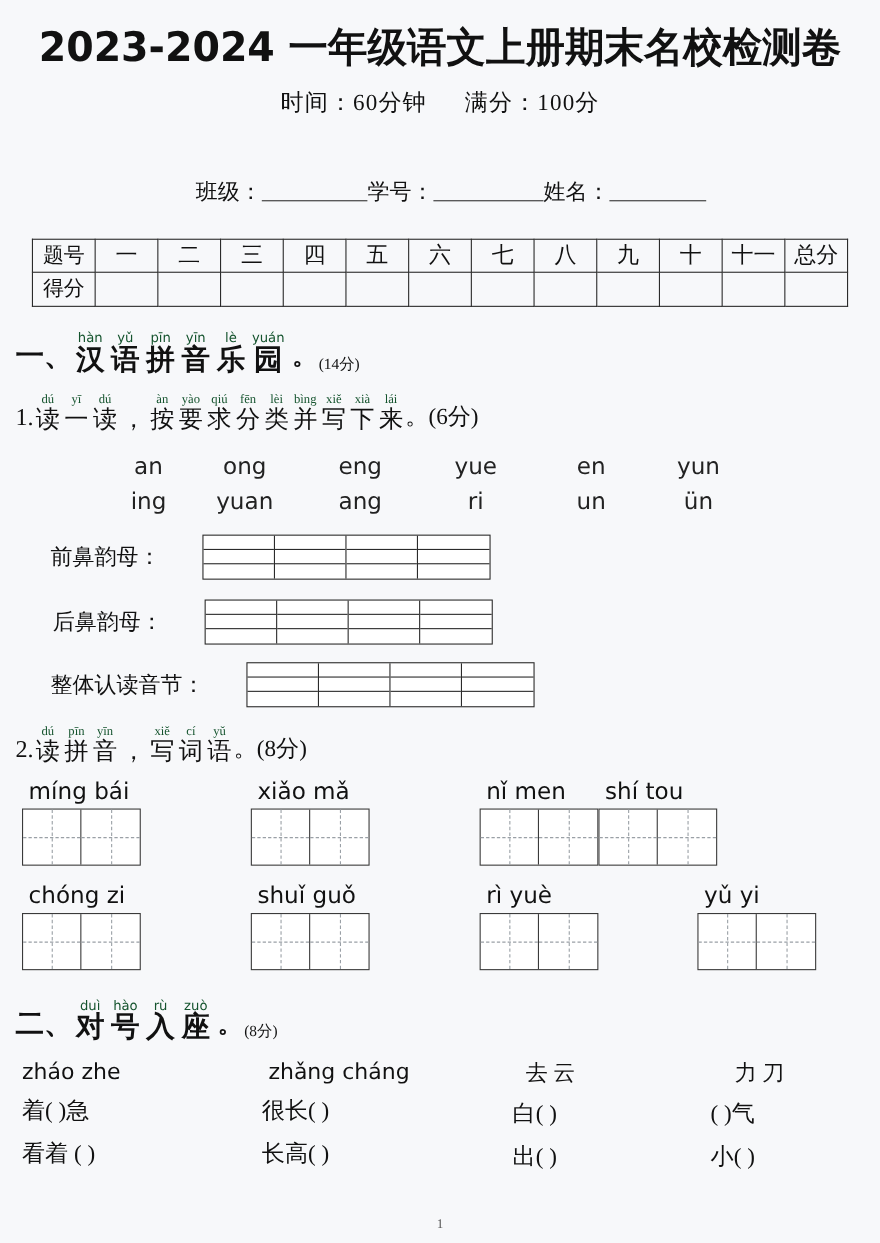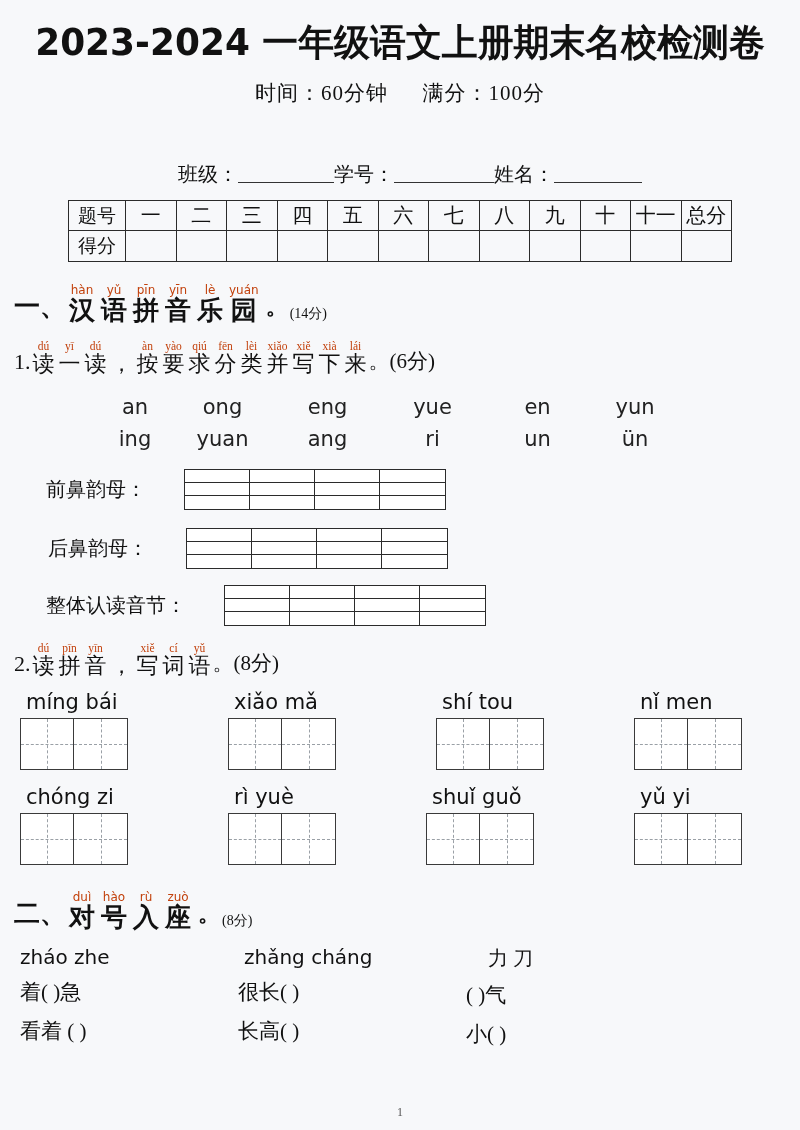--- a/index.html
+++ b/index.html
@@ -51,22 +51,22 @@
     border-bottom:1.5px solid #333;
     height:17px;
   }
   .b1{width:96px;}
   .b2{width:100px;}
   .b3{width:88px;}
 
   
   .score-table{
     border-collapse:collapse;
-    width:664px;
-    margin:12px auto 0 auto;
+    width:742px;
+    margin:29px auto 0 auto;
     table-layout:fixed;
   }
   .score-table td{
     border:1.3px solid #2b2b2b;
     height:29px;
     text-align:center;
     font-size:20px;
     padding:0;
     line-height:29px;
   }
@@ -90,21 +90,21 @@
     flex-direction:column;
     align-items:center;
     justify-content:flex-end;
     margin:0 3px;
   }
   .ruby .rt{
     font-family:"DejaVu Sans","Liberation Sans",sans-serif;
     font-weight:400;
     font-size:12px;
     line-height:12px;
-    color:#c2410c;
+    color:#14532d;
     white-space:nowrap;
   }
   .ruby .rb{
     font-family:"DejaVu Sans","Liberation Sans",sans-serif;
     font-weight:700;
     font-size:26px;
     line-height:28px;
   }
   .sec-head .tail{
     font-family:"Liberation Serif",serif;
@@ -378,21 +378,21 @@
         </span>
         <span class="ruby">
           <span class="rt">fēn</span>
           <span class="rb">分</span>
         </span>
         <span class="ruby">
           <span class="rt">lèi</span>
           <span class="rb">类</span>
         </span>
         <span class="ruby">
-          <span class="rt">xiǎo</span>
+          <span class="rt">bìng</span>
           <span class="rb">并</span>
         </span>
         <span class="ruby">
           <span class="rt">xiě</span>
           <span class="rb">写</span>
         </span>
         <span class="ruby">
           <span class="rt">xià</span>
           <span class="rb">下</span>
         </span>
@@ -542,52 +542,52 @@
           <div class="tz-cell"></div>
         </div>
       </div>
       <div class="tz-item" style="width: 208px;">
         <div class="tz-pin">xiǎo mǎ</div>
         <div class="tz-box">
           <div class="tz-cell"></div>
           <div class="tz-cell"></div>
         </div>
       </div>
+      <div class="tz-item">
+        <div class="tz-pin">nǐ  men</div>
+        <div class="tz-box">
+          <div class="tz-cell"></div>
+          <div class="tz-cell"></div>
+        </div>
+      </div>
       <div class="tz-item" style="width: 198px;">
         <div class="tz-pin">shí tou</div>
-        <div class="tz-box">
-          <div class="tz-cell"></div>
-          <div class="tz-cell"></div>
-        </div>
-      </div>
-      <div class="tz-item">
-        <div class="tz-pin">nǐ  men</div>
         <div class="tz-box">
           <div class="tz-cell"></div>
           <div class="tz-cell"></div>
         </div>
       </div>
     </div>
   <div class="tz-row" style="margin-top:15px;" id="tz2">
       <div class="tz-item" style="width: 208px;">
         <div class="tz-pin">chóng zi</div>
         <div class="tz-box">
           <div class="tz-cell"></div>
           <div class="tz-cell"></div>
         </div>
       </div>
+      <div class="tz-item" style="width: 208px;">
+        <div class="tz-pin">shuǐ guǒ</div>
+        <div class="tz-box">
+          <div class="tz-cell"></div>
+          <div class="tz-cell"></div>
+        </div>
+      </div>
       <div class="tz-item" style="width: 198px;">
         <div class="tz-pin">rì  yuè</div>
-        <div class="tz-box">
-          <div class="tz-cell"></div>
-          <div class="tz-cell"></div>
-        </div>
-      </div>
-      <div class="tz-item" style="width: 208px;">
-        <div class="tz-pin">shuǐ guǒ</div>
         <div class="tz-box">
           <div class="tz-cell"></div>
           <div class="tz-cell"></div>
         </div>
       </div>
       <div class="tz-item">
         <div class="tz-pin">yǔ  yi</div>
         <div class="tz-box">
           <div class="tz-cell"></div>
           <div class="tz-cell"></div>
@@ -623,20 +623,25 @@
       <div class="s2-col" style="width: 218px;">
         <div class="s2-choices" style="padding-left: 0px;">zháo  zhe</div>
         <div class="s2-item">着(    )急</div>
         <div class="s2-item">看着 (     )</div>
       </div>
       <div class="s2-col" style="width: 228px;">
         <div class="s2-choices" style="padding-left: 6px;">zhǎng  cháng</div>
         <div class="s2-item">很长(     )</div>
         <div class="s2-item">长高(     )</div>
       </div>
+      <div class="s2-col" style="width: 180px;">
+        <div class="s2-choices han" style="padding-left: 12px;">去  云</div>
+        <div class="s2-item">白(     )</div>
+        <div class="s2-item">出(     )</div>
+      </div>
       <div class="s2-col">
         <div class="s2-choices han" style="padding-left: 22px;">力  刀</div>
         <div class="s2-item">(     )气</div>
         <div class="s2-item">小(     )</div>
       </div>
     </div>
 
   <div class="page-no">1</div>
 </div>
 

